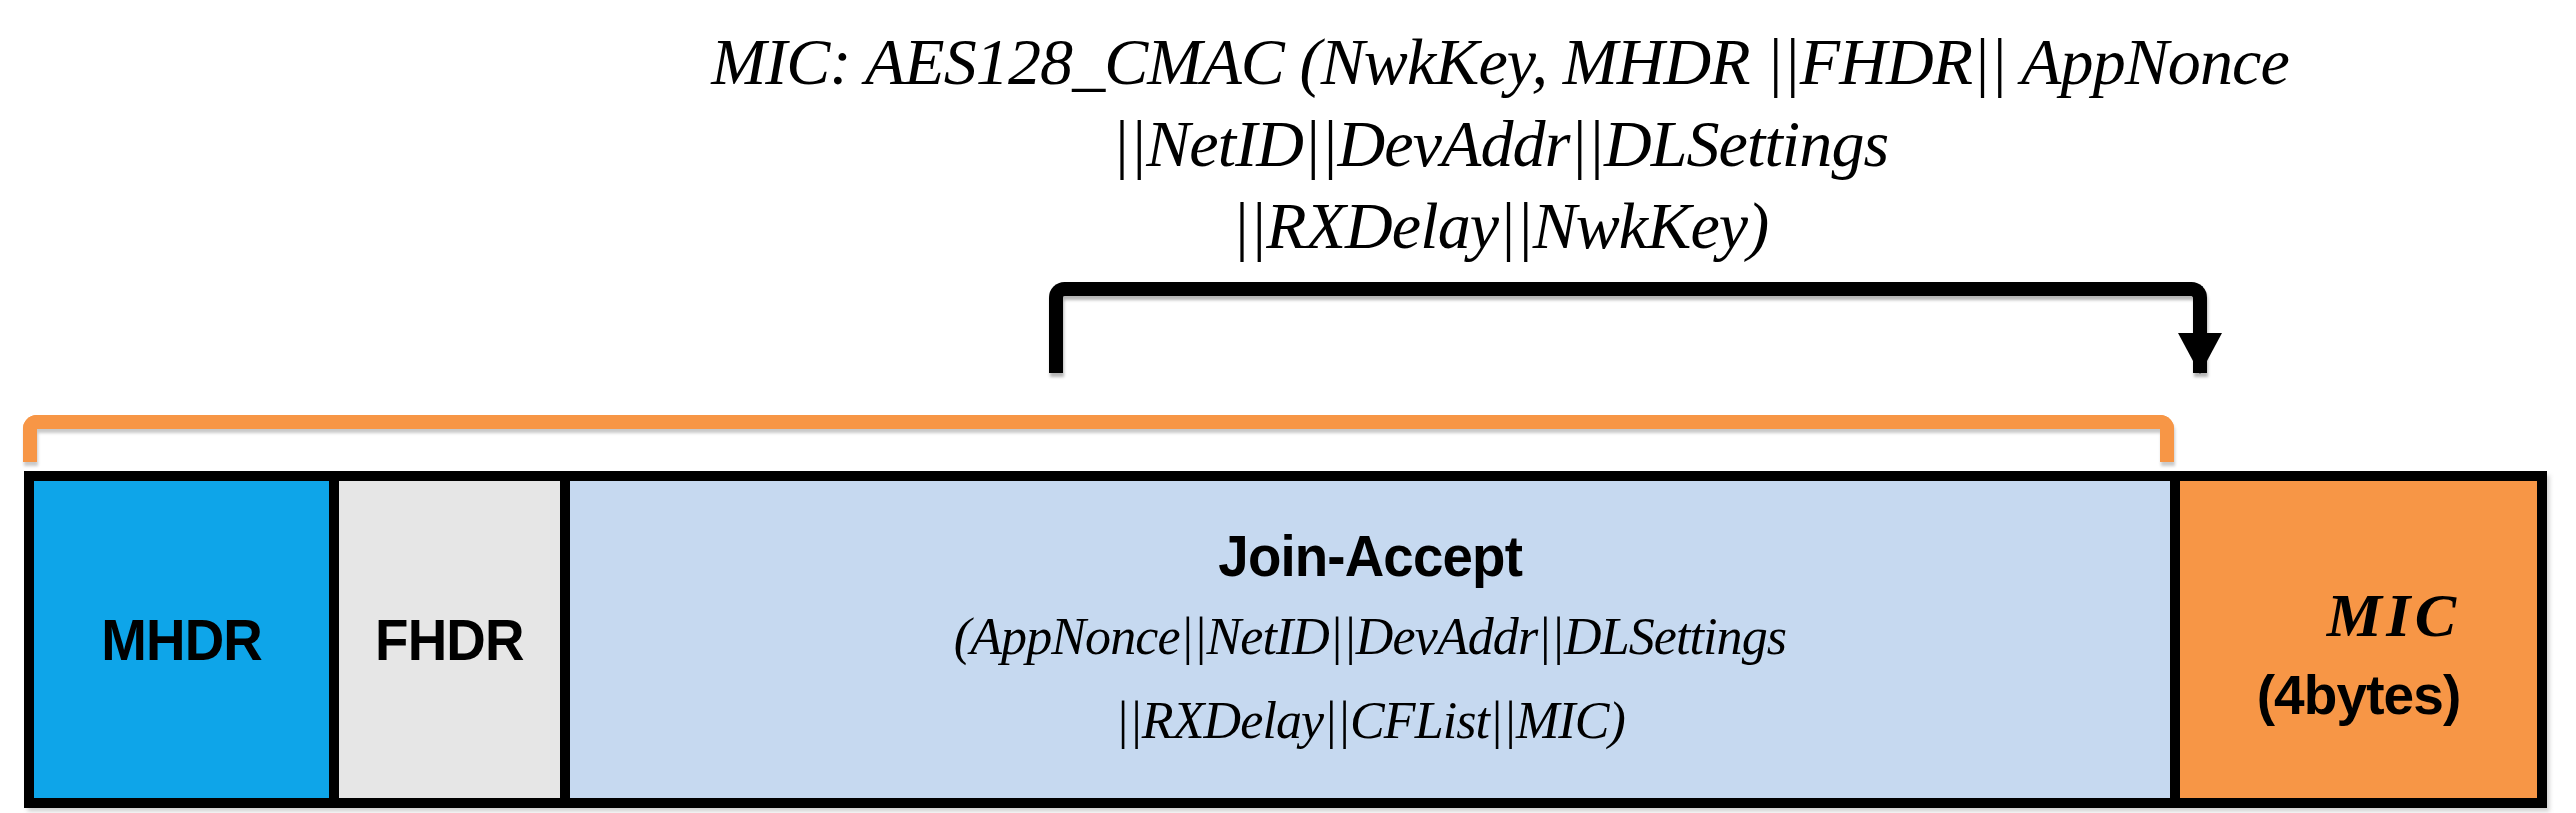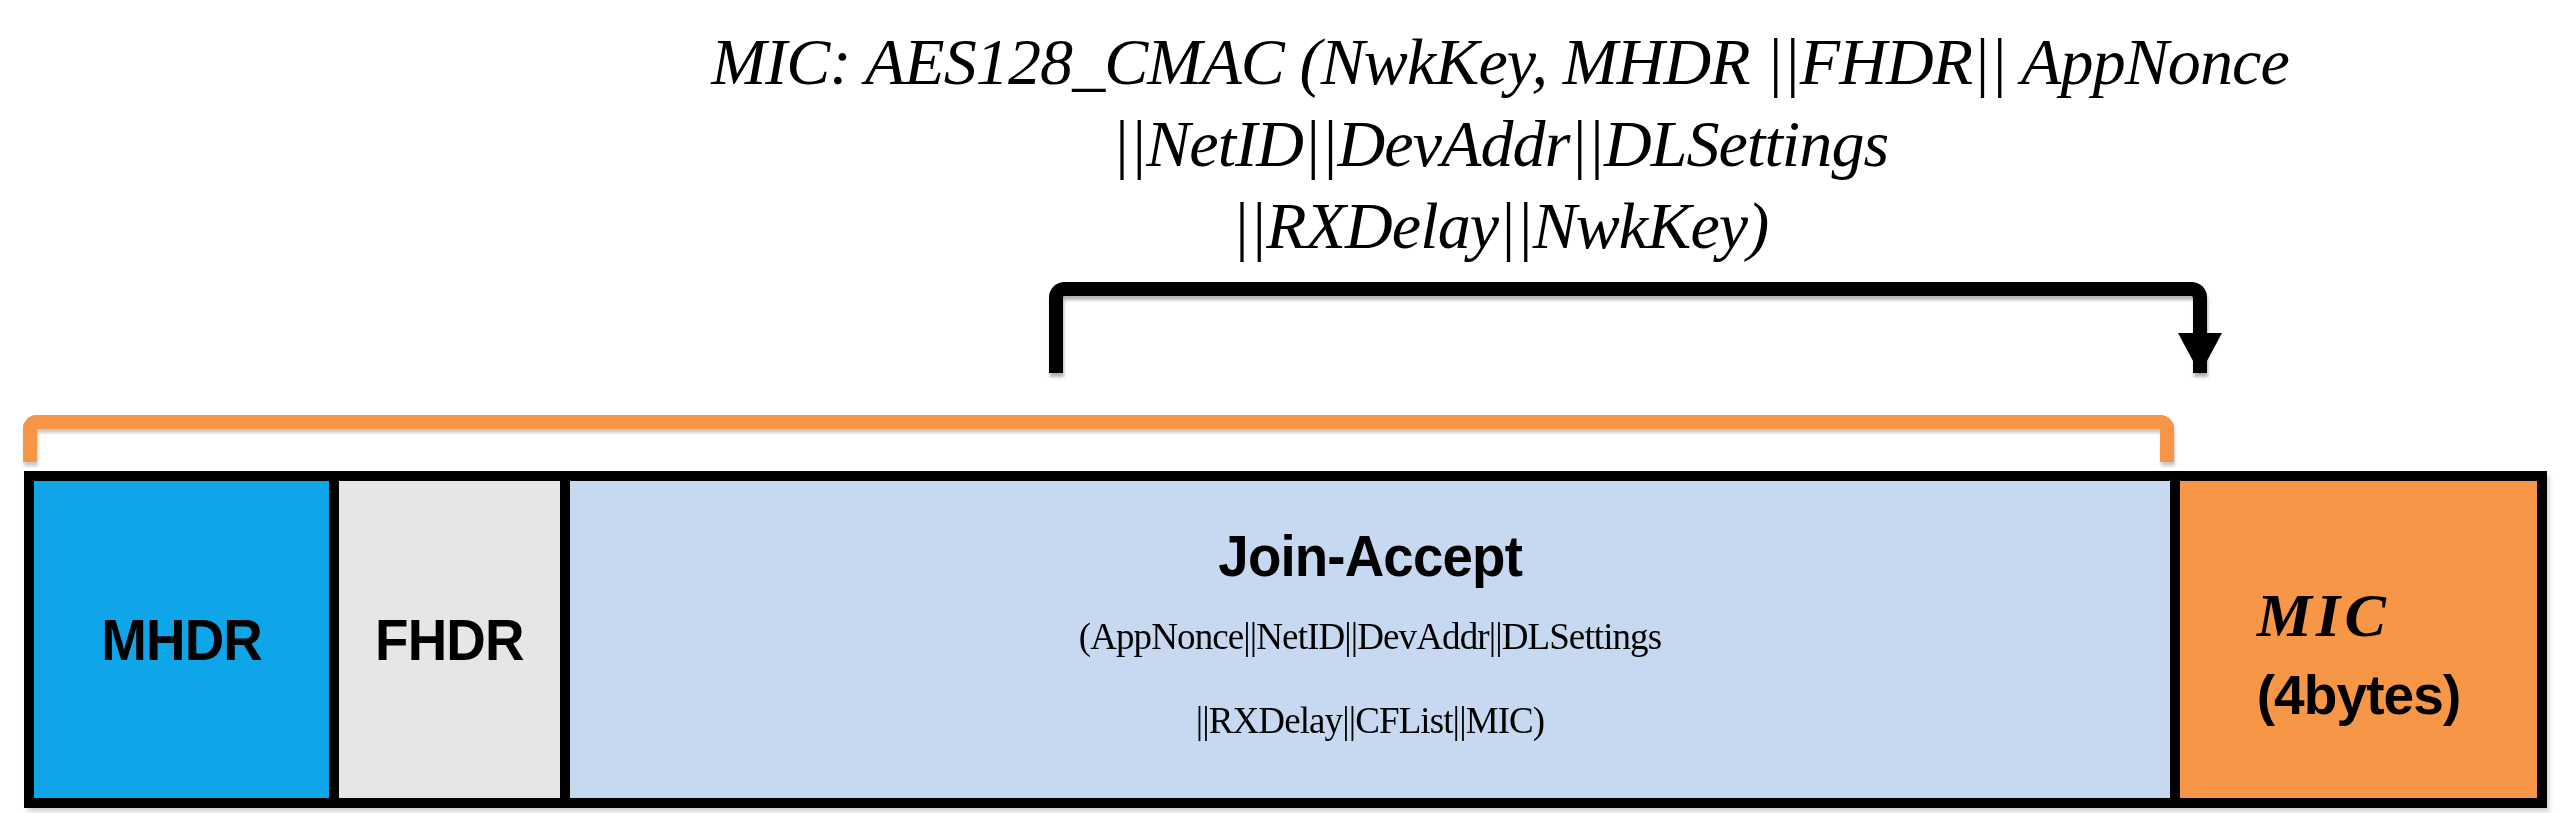--- a/index.html
+++ b/index.html
@@ -105,26 +105,27 @@
   }
   .join-title {
     font-size: 57px;
     font-weight: bold;
     line-height: 78px;
     letter-spacing: -0.9px;
     transform: scaleX(0.96);
   }
   .join-line {
     font-family: "Liberation Serif", serif;
-    font-size: 37px;
+    font-style: italic;
+    font-size: 52px;
     line-height: 84px;
     letter-spacing: -0.9px;
     white-space: nowrap;
   }
-  .mic-box-inner { padding-top: 36px; text-align: left; }
+  .mic-box-inner { padding-top: 36px; text-align: right; }
   .mic-title {
     font-family: "Liberation Serif", serif;
     font-style: italic;
     font-weight: bold;
     font-size: 62px;
     line-height: 74px;
     letter-spacing: 4.3px;
   }
   .mic-sub {
     font-size: 55px;

